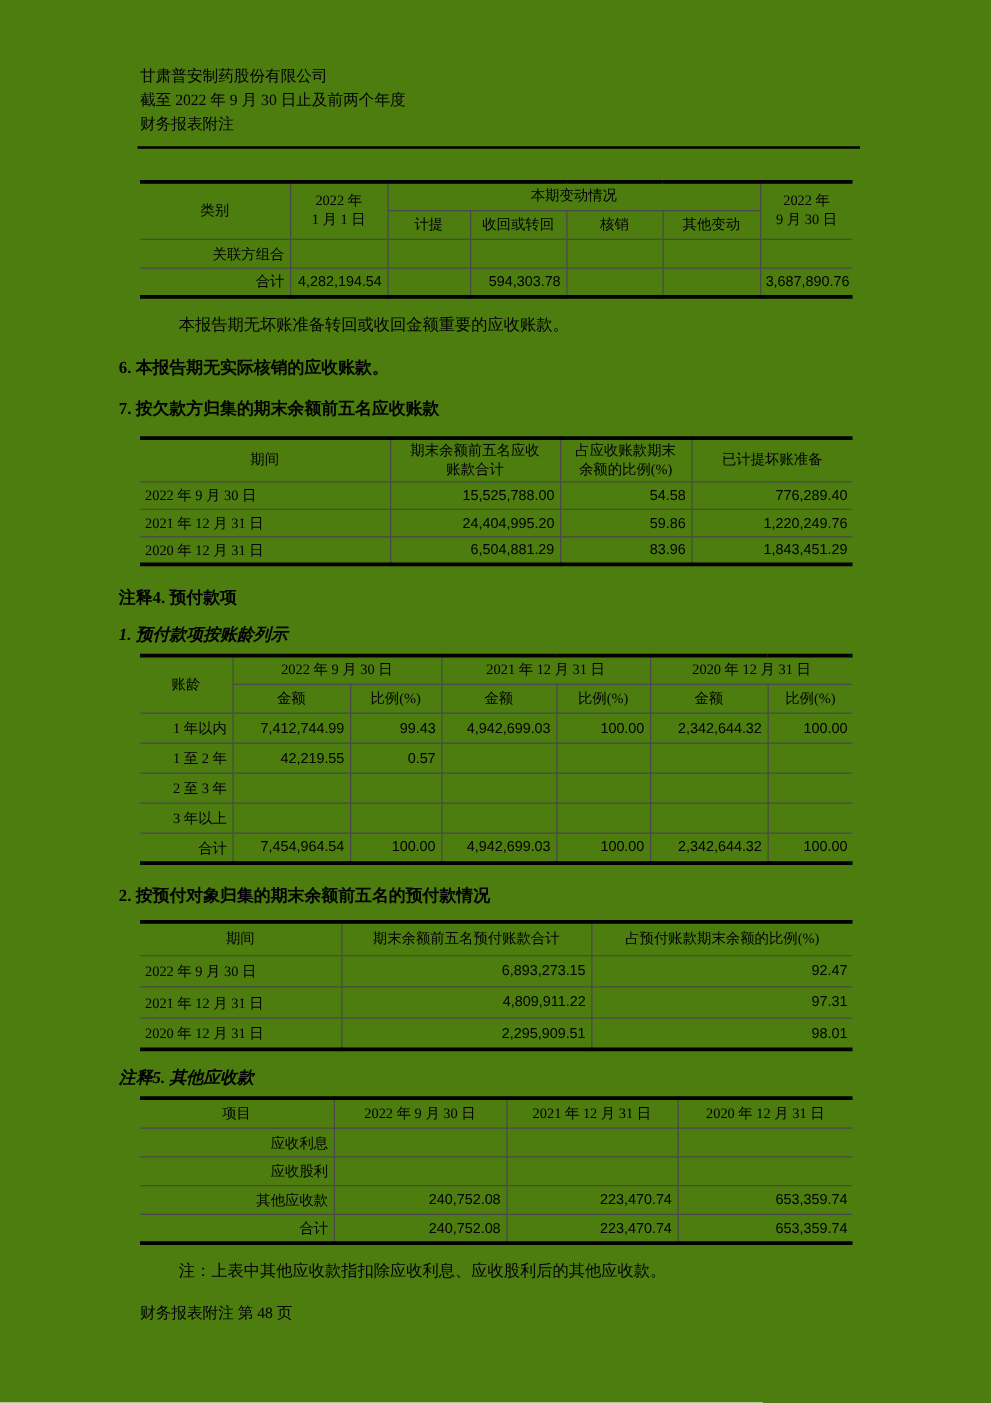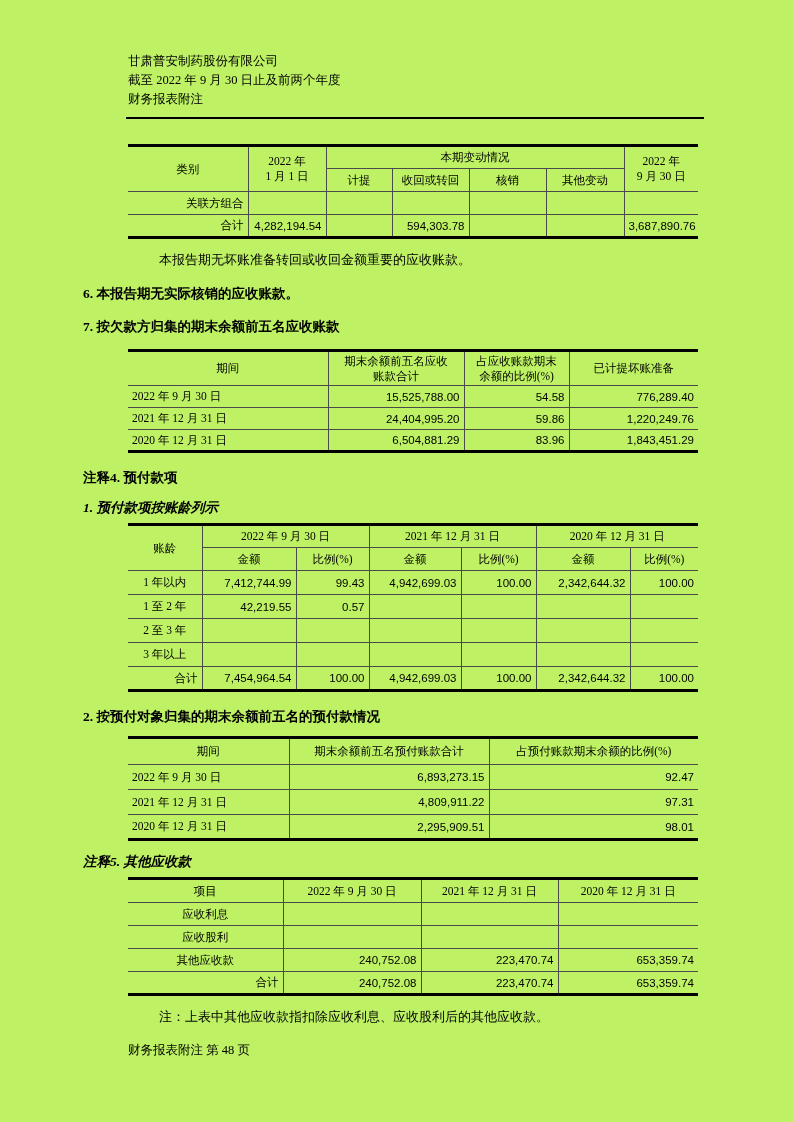--- a/index.html
+++ b/index.html
@@ -1,36 +1,36 @@
 <!DOCTYPE html>
 <html><head>
 <meta charset="utf-8">
 <style>
   html,body { margin:0; padding:0; background:#ffffff; }
   .page {
-    position:relative; width:793px; height:1122px; background:#bef264;
+    position:relative; width:793px; height:1122px; background:#4d7c0f;
     font-family:"Liberation Serif","DejaVu Serif",serif; color:#000;
-    box-sizing:border-box; padding-top:52px; overflow:hidden;padding-left:16px;
+    box-sizing:border-box; padding-top:52px; overflow:hidden;
   }
   .doc-header { margin-left:112px; width:576px; font-size:12.5px; line-height:19px; }
   .rule { margin-left:110px; width:578px; height:0; border-bottom:2px solid #000; margin-top:8px; }
 
   .para  { margin:12px 0 0 143px; width:540px; font-size:13px; line-height:18px; }
-  .hding { margin:16px 0 0 67px; width:540px; font-size:13.5px; line-height:18px; font-weight:bold; }
+  .hding { margin:16px 0 0 95px; width:540px; font-size:13.5px; line-height:18px; font-weight:bold; }
 
   table.t { border-collapse:collapse; table-layout:fixed; margin-left:112px; width:570px;
             border-top:3px solid #000; border-bottom:3px solid #000; }
   .t th, .t td { border:1px solid #4a4a4a; padding:0 4px; font-size:11.5px;
                  font-weight:normal; overflow:hidden; white-space:nowrap; vertical-align:middle; }
   .t tr > *:first-child { border-left:none; }
   .t tr > *:last-child  { border-right:none; }
   .t th { text-align:center; line-height:15px; }
   .ctr { text-align:right; }
   .lbl { text-align:left; padding-left:8px; }
-  .lblt{ text-align:center; padding-left:4px; }
+  .lblt{ text-align:right; padding-left:4px; }
   .num { text-align:right; padding-right:5px;
          font-family:"Liberation Sans","DejaVu Sans",sans-serif; font-size:11px; }
 
   .t1 tr { height:23px; }
   .t2 tr.hdr { height:35px; }  .t2 tr.dr { height:22px; }
   .t3 tr.hdr { height:23px; }  .t3 tr.dr { height:24px; }
   .t4 tr.hdr { height:27px; }  .t4 tr.dr { height:25px; }
   .t5 tr.hdr { height:24px; }  .t5 tr.dr { height:23px; }
 
   .mt13 { margin-top:13px; } .mt12 { margin-top:12px;font-style:italic; } .mt6 { margin-top:6px; }

